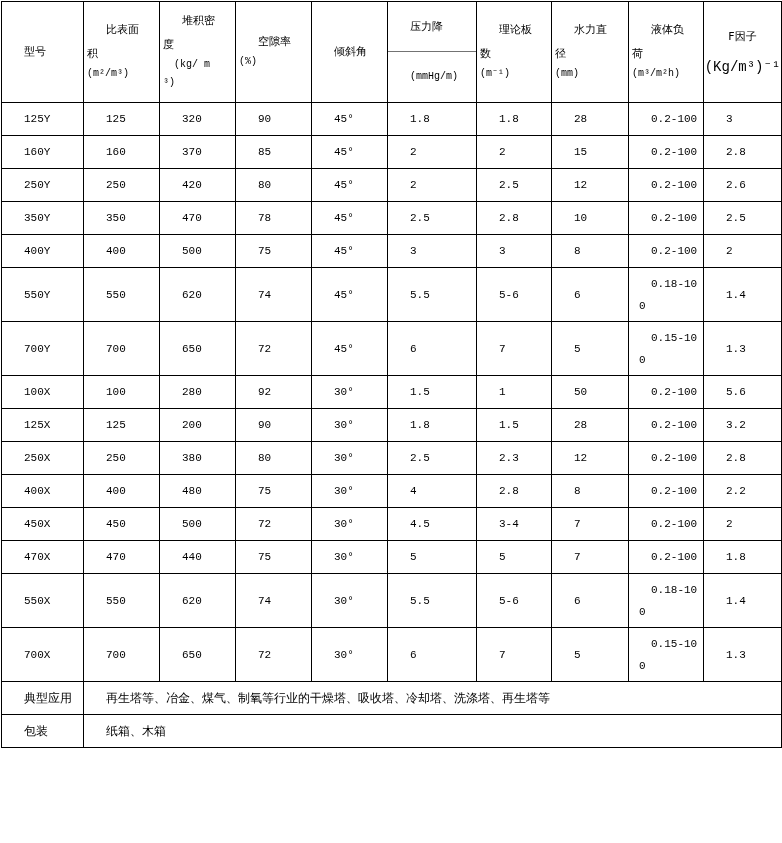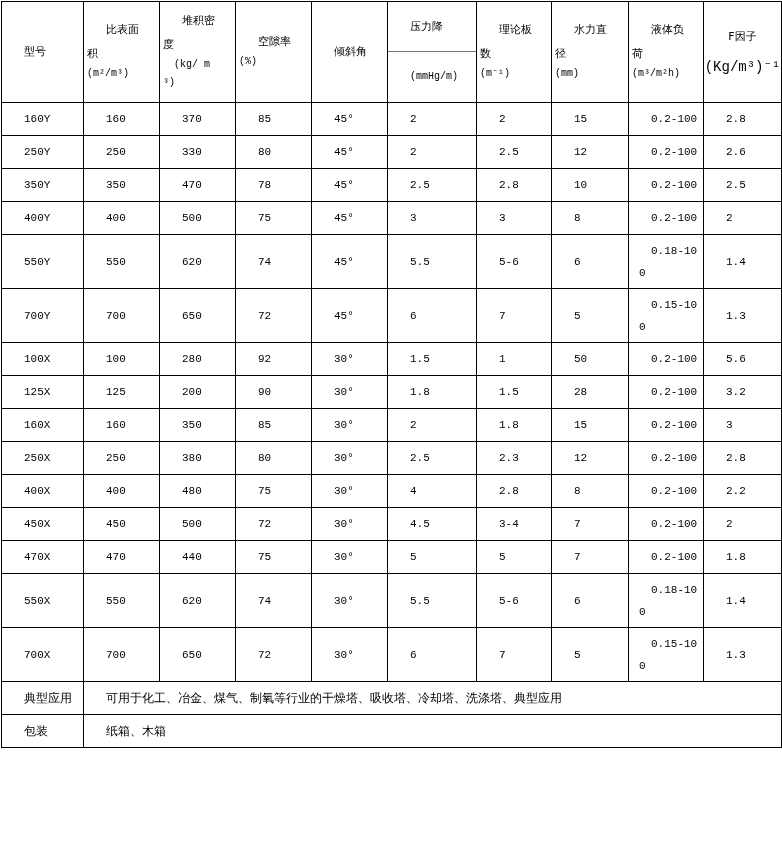--- a/index.html
+++ b/index.html
@@ -87,39 +87,55 @@
         <span class="l3">(m³/m²h)</span>
       </td>
       <td class="cn" style="text-align:center">
         <span style="display:block">F因子</span>
         <span style="display:block;margin-top:16px;font-family:'Liberation Mono',monospace;font-size:14px">(Kg/m³)⁻¹</span>
       </td>
     </tr>
   </tbody>
   <tbody id="data-body">
       <tr class="r1">
+        <td class="num pad">125Y</td>
+        <td class="num pad">125</td>
+        <td class="num pad">320</td>
+        <td class="num pad">90</td>
+        <td class="num pad">45°</td>
+        <td class="num pad">1.8</td>
+        <td class="num pad">1.8</td>
+        <td class="num pad">28</td>
+        <td class="num">
+          <span class="two-line">
+            <span class="a">0.2-100</span>
+          </span>
+        </td>
+        <td class="num pad">3</td>
+      </tr>
+      <tr class="r1">
         <td class="num pad">160Y</td>
         <td class="num pad">160</td>
         <td class="num pad">370</td>
         <td class="num pad">85</td>
         <td class="num pad">45°</td>
         <td class="num pad">2</td>
         <td class="num pad">2</td>
         <td class="num pad">15</td>
         <td class="num">
           <span class="two-line">
             <span class="a">0.2-100</span>
           </span>
         </td>
         <td class="num pad">2.8</td>
       </tr>
       <tr class="r1">
         <td class="num pad">250Y</td>
         <td class="num pad">250</td>
-        <td class="num pad">330</td>
+        <td class="num pad">420</td>
         <td class="num pad">80</td>
         <td class="num pad">45°</td>
         <td class="num pad">2</td>
         <td class="num pad">2.5</td>
         <td class="num pad">12</td>
         <td class="num">
           <span class="two-line">
             <span class="a">0.2-100</span>
           </span>
         </td>
@@ -217,36 +233,20 @@
         <td class="num pad">1.5</td>
         <td class="num pad">28</td>
         <td class="num">
           <span class="two-line">
             <span class="a">0.2-100</span>
           </span>
         </td>
         <td class="num pad">3.2</td>
       </tr>
       <tr class="r1">
-        <td class="num pad">160X</td>
-        <td class="num pad">160</td>
-        <td class="num pad">350</td>
-        <td class="num pad">85</td>
-        <td class="num pad">30°</td>
-        <td class="num pad">2</td>
-        <td class="num pad">1.8</td>
-        <td class="num pad">15</td>
-        <td class="num">
-          <span class="two-line">
-            <span class="a">0.2-100</span>
-          </span>
-        </td>
-        <td class="num pad">3</td>
-      </tr>
-      <tr class="r1">
         <td class="num pad">250X</td>
         <td class="num pad">250</td>
         <td class="num pad">380</td>
         <td class="num pad">80</td>
         <td class="num pad">30°</td>
         <td class="num pad">2.5</td>
         <td class="num pad">2.3</td>
         <td class="num pad">12</td>
         <td class="num">
           <span class="two-line">
@@ -334,21 +334,21 @@
             <span class="a">0.15-10</span>
             <span class="b">0</span>
           </span>
         </td>
         <td class="num pad">1.3</td>
       </tr>
     </tbody>
   <tbody>
     <tr class="foot">
       <td class="label">典型应用</td>
-      <td class="val" colspan="9">可用于化工、冶金、煤气、制氧等行业的干燥塔、吸收塔、冷却塔、洗涤塔、典型应用</td>
+      <td class="val" colspan="9">再生塔等、冶金、煤气、制氧等行业的干燥塔、吸收塔、冷却塔、洗涤塔、再生塔等</td>
     </tr>
     <tr class="foot">
       <td class="label">包装</td>
       <td class="val" colspan="9">纸箱、木箱</td>
     </tr>
 
   </tbody>
 </table>
 
 </body></html>

